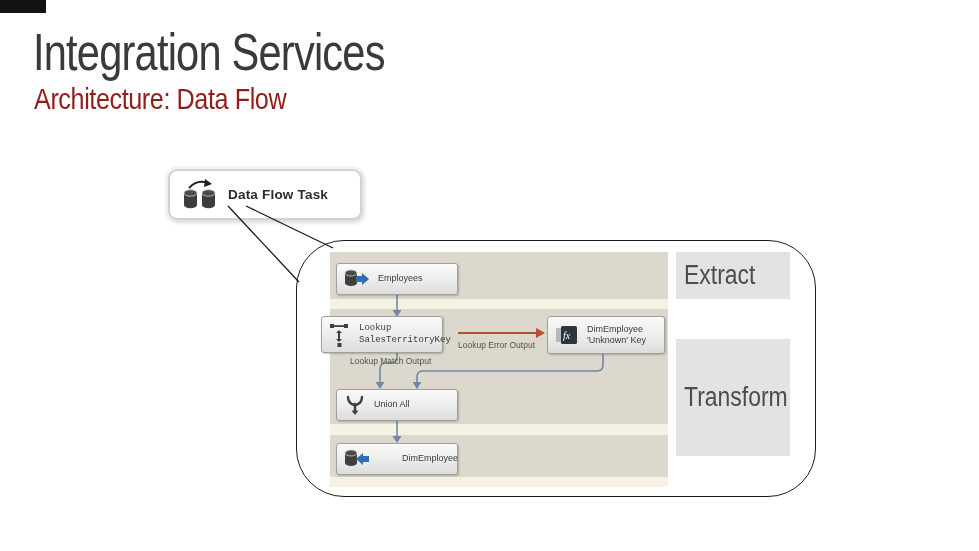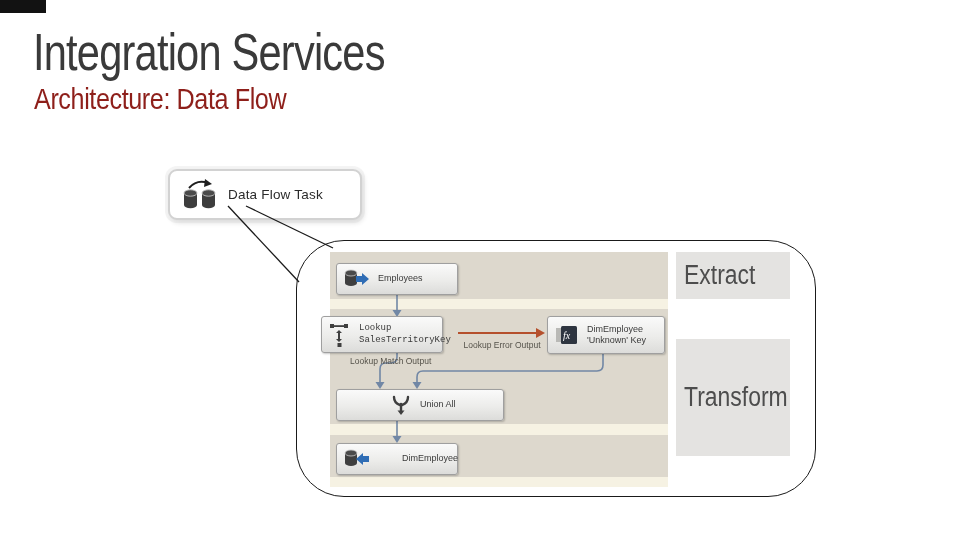--- a/index.html
+++ b/index.html
@@ -15,21 +15,21 @@
   }
   .subtitle{
     position:absolute;left:34px;top:82px;font-size:30px;font-weight:300;color:#8e1f1a;
     letter-spacing:-0.5px;white-space:nowrap;transform:scaleX(0.84);transform-origin:left top;
   }
   
   .dft-box{
     position:absolute;left:168px;top:169px;width:190px;height:47px;background:#ffffff;
     border:2px solid #d2d2d2;border-radius:9px;
     box-shadow:0 0 0 3px rgba(210,210,210,0.25), 2px 3px 5px rgba(0,0,0,0.12);
-    display:flex;align-items:center;
+    display:flex;align-items:center;font-weight:bold;
   }
   .dft-icon{margin-left:12px;width:36px;height:34px;flex:0 0 auto;}
   .dft-label{margin-left:10px;font-size:13.5px;color:#2b2b2b;letter-spacing:0.2px;}
   
   .bubble{
     position:absolute;left:296px;top:240px;width:518px;height:255px;background:#ffffff;
     border:1.5px solid #1a1a1a;border-radius:48px;
   }
   
   .row{position:absolute;left:330px;width:338px;}
@@ -53,29 +53,29 @@
   
   .node{
     position:absolute;display:flex;align-items:center;
     background:linear-gradient(180deg,#fafafa 0%,#ececea 55%,#dcdcda 100%);
     border:1px solid #9f9f9f;border-radius:3px;box-shadow:1px 1px 2px rgba(0,0,0,0.22);
     z-index:4;
   }
   .n-employees{left:336px;top:263px;width:120px;height:30px;}
   .n-lookup{left:321px;top:316px;width:120px;height:35px;font-family:Liberation Mono, monospace;}
   .n-substitute{left:547px;top:316px;width:116px;height:36px;}
-  .n-union{left:336px;top:389px;width:120px;height:30px;padding-left:46px;}
+  .n-union{left:336px;top:389px;width:120px;height:30px;}
   .n-dim{left:336px;top:443px;width:120px;height:30px;gap:24px;}
   .node .nicon{margin-left:7px;flex:0 0 auto;}
   .node .nlabel{margin-left:8px;font-size:9px;color:#3a3a3a;line-height:1.25;}
   .node .nlabel div{white-space:nowrap;}
   
   svg.overlay{position:absolute;left:0;top:0;z-index:3;pointer-events:none;}
   .edge-label{position:absolute;z-index:5;font-size:8.5px;color:#55524a;white-space:nowrap;}
-  .el-error{left:458px;top:340px;width:88px;text-align:center;}
+  .el-error{left:458px;top:340px;width:88px;text-align:left;}
   .el-match{left:350px;top:356px;}
 </style>
 </head>
 <body>
 
 <div class="slide">
 
   <div class="corner-mark"></div>
 
   <div class="title">Integration Services</div>

